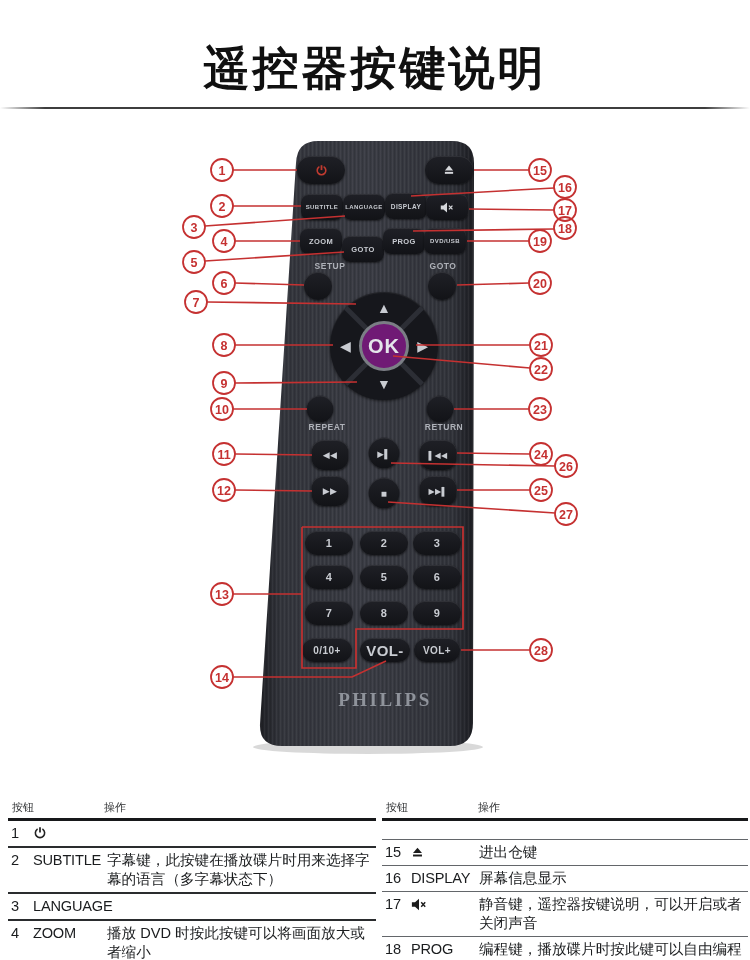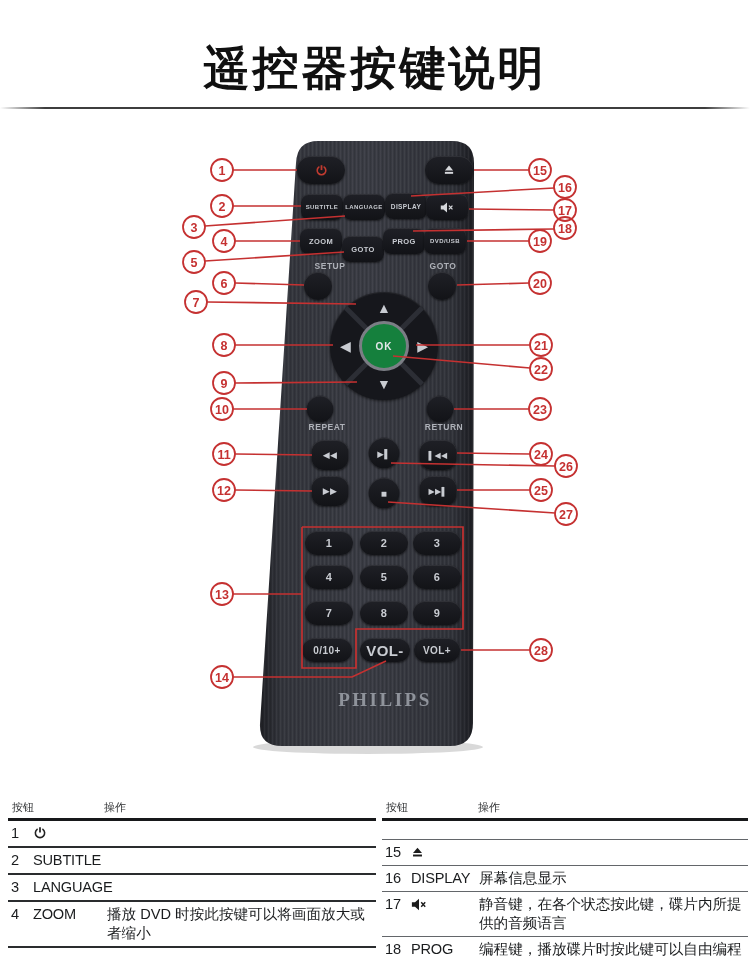--- a/index.html
+++ b/index.html
@@ -29,23 +29,23 @@
     box-shadow:0 1px 3px rgba(0,0,0,.6), inset 0 1px 1px rgba(255,255,255,.06);}
   .dpad-sep{position:absolute;left:50%;top:50%;width:150px;height:5px;background:#2c2e35;}
   .dpad-sep.s1{transform:translate(-50%,-50%) rotate(45deg);}
   .dpad-sep.s2{transform:translate(-50%,-50%) rotate(-45deg);}
   .dpad .arr{position:absolute;color:#c9ccd2;font-size:14px;line-height:14px;}
   .arr.up{left:50%;top:9px;transform:translateX(-50%);}
   .arr.down{left:50%;bottom:9px;transform:translateX(-50%);}
   .arr.left{left:10px;top:50%;transform:translateY(-50%);}
   .arr.right{right:10px;top:50%;transform:translateY(-50%);}
   .ok-button{position:absolute;left:50%;top:50%;transform:translate(-50%,-50%);
-    width:44px;height:44px;border-radius:50%;background:#15803d;border:3px solid #7b7e85;
+    width:44px;height:44px;border-radius:50%;background:#701a75;border:3px solid #7b7e85;
     color:#e4e6ea;display:flex;align-items:center;justify-content:center;
-    font-size:10px;font-weight:700;letter-spacing:1px;}
+    font-size:20px;font-weight:700;letter-spacing:1px;}
 
   
   .tbl{position:absolute;top:786px;color:#1a1c1e;}
   .tbl-left{left:8px;width:368px;}
   .tbl-right{left:382px;width:366px;}
   .thead{display:flex;align-items:flex-end;height:29px;padding-bottom:3px;
     border-bottom:3px solid #17181a;font-size:11px;color:#2c2e30;}
   .h-btn{flex:0 0 92px;padding-left:4px;}
   .h-act{flex:1;}
   .trow{display:flex;align-items:flex-start;padding:3px 0;font-size:14.6px;line-height:19px;
@@ -307,20 +307,21 @@
       <span class="c-name cell-icon">
         <svg viewBox="0 0 16 16" width="14" height="14">
             <path d="M8 1.5 V7.5" stroke="#222" stroke-width="2" fill="none"></path>
             <path d="M4.7 3.8 a5.3 5.3 0 1 0 6.6 0" stroke="#222" stroke-width="1.8" fill="none" stroke-linecap="round"></path>
           </svg>
       </span>
     </div>
     <div class="trow">
       <span class="c-num">2</span>
       <span class="c-name">SUBTITLE</span>
+      <span class="c-desc">字幕键，此按键在播放碟片时用来选择字幕的语言（多字幕状态下）</span>
     </div>
     <div class="trow">
       <span class="c-num">3</span>
       <span class="c-name">LANGUAGE</span>
     </div>
     <div class="trow">
       <span class="c-num">4</span>
       <span class="c-name">ZOOM</span>
       <span class="c-desc">播放 DVD 时按此按键可以将画面放大或者缩小</span>
     </div>
@@ -333,35 +334,36 @@
     </div>
     <div class="spacer-row"></div>
     <div class="trow">
       <span class="c-num">15</span>
       <span class="c-name cell-icon">
         <svg viewBox="0 0 16 16" width="13" height="13">
             <polygon points="8,2 13.5,8.5 2.5,8.5" fill="#1c1c1c"></polygon>
             <rect x="2.5" y="10.5" width="11" height="2.4" fill="#1c1c1c"></rect>
           </svg>
       </span>
+      <span class="c-desc">进出仓键</span>
     </div>
     <div class="trow">
       <span class="c-num">16</span>
       <span class="c-name">DISPLAY</span>
       <span class="c-desc">屏幕信息显示</span>
     </div>
     <div class="trow">
       <span class="c-num">17</span>
       <span class="c-name cell-icon">
         <svg viewBox="0 0 18 14" width="16" height="13">
             <polygon points="1,4.5 4.5,4.5 9,0.5 9,13.5 4.5,9.5 1,9.5" fill="#1c1c1c"></polygon>
             <path d="M11.5 4.5 L16 9.5 M16 4.5 L11.5 9.5" stroke="#1c1c1c" stroke-width="1.6"></path>
           </svg>
       </span>
-      <span class="c-desc">静音键，在各个状态按此键，碟片内所提供的音频语言</span>
+      <span class="c-desc">静音键，遥控器按键说明，可以开启或者关闭声音</span>
     </div>
     <div class="trow">
       <span class="c-num">18</span>
       <span class="c-name">PROG</span>
       <span class="c-desc">编程键，播放碟片时按此键可以自由编程需要播放的内容</span>
     </div>
   </div>
 
 </div>
 

